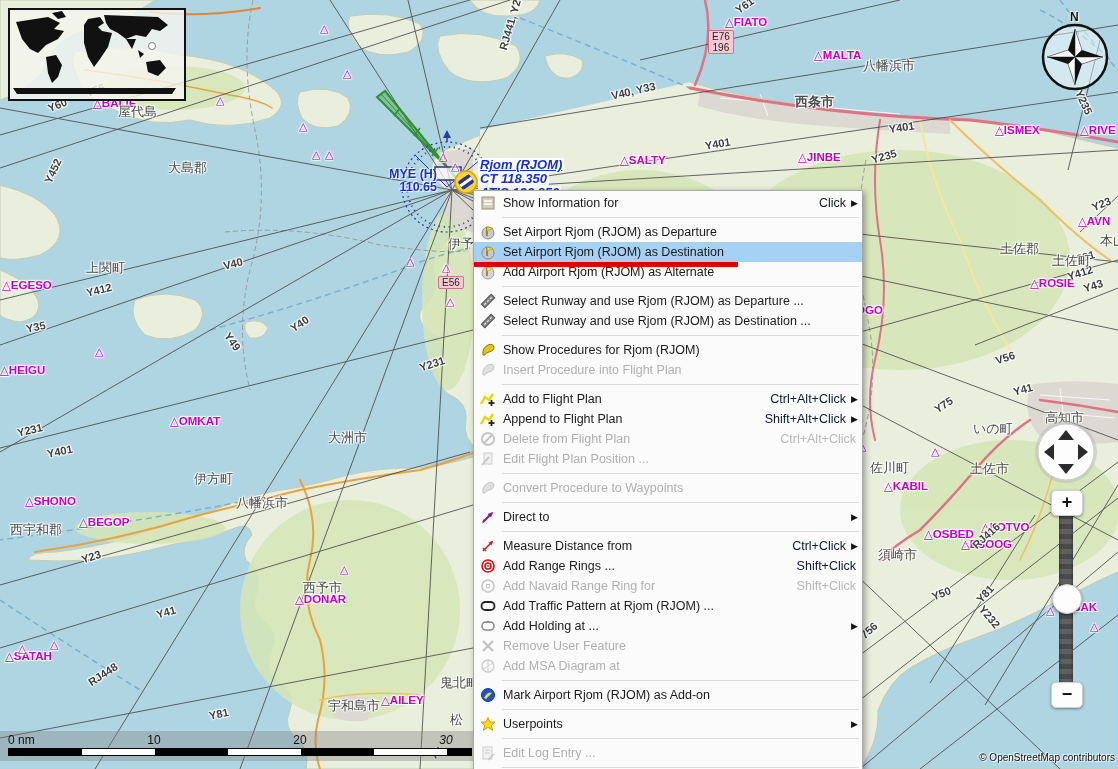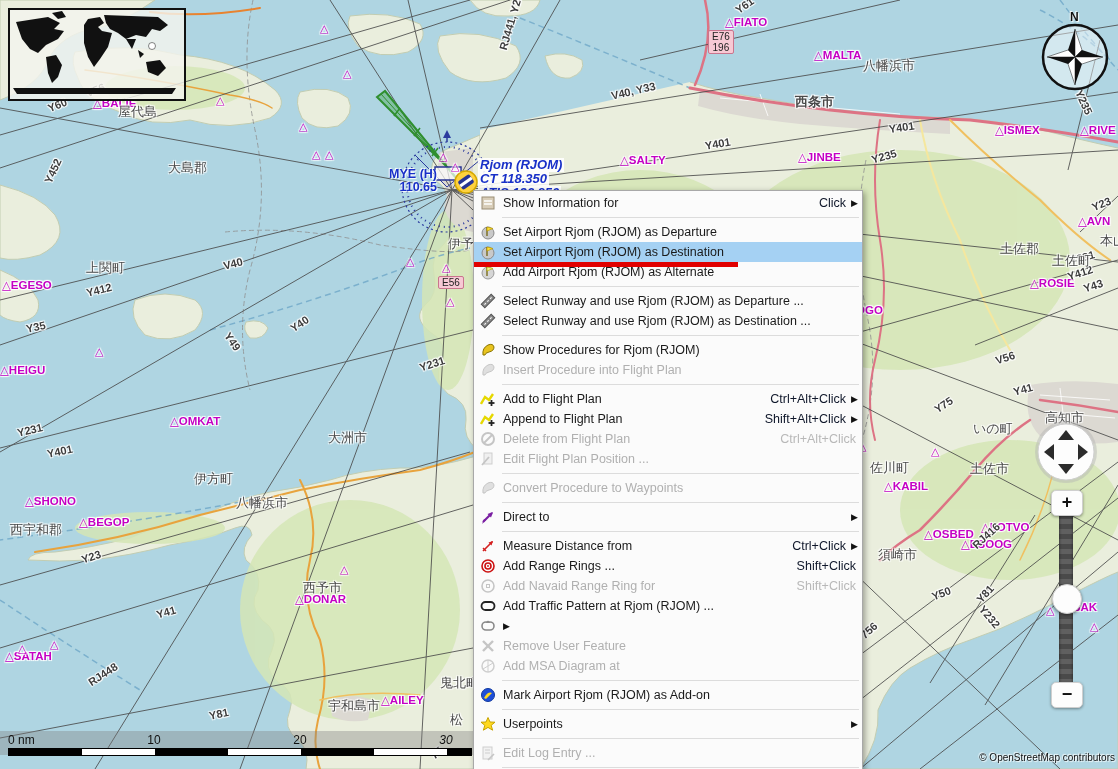--- a/index.html
+++ b/index.html
@@ -12,40 +12,40 @@
   .lbl-wp,.lbl-wpt{color:#c400c4;font-size:11.5px;font-weight:bold;}
   .lbl-tri{color:#c400c4;font-size:11px;font-weight:bold;}
   .lbl-aw{color:#3d3d3d;font-size:11px;font-weight:bold;}
   .lbl-city{color:#4a4a4a;font-size:13px;font-weight:500;}
   .lbl-badge{background:#f7c9d4;border:1px solid #c9758e;border-radius:2px;color:#222;
              font-size:10px;line-height:11px;padding:0 3px;text-align:center;text-shadow:none;white-space:pre-line;}
   
   .apt-box{position:absolute;left:478px;top:158px;color:#1830c8;font-size:13px;font-weight:bold;
            font-style:italic;line-height:13px;z-index:4;}
   .apt-box .row{background:rgba(255,255,255,.88);padding:0 2px 1px 2px;display:inline-block;}
-  .apt-name{}
+  .apt-name{text-decoration:underline;}
   .vor-lbl{position:absolute;color:#1830c8;font-weight:bold;font-size:12.5px;line-height:13px;
            text-align:right;z-index:3;text-shadow:1px 1px 1px #fff,-1px -1px 1px #fff;}
   
   .world-inset{position:absolute;left:8px;top:8px;width:174px;height:89px;
                background:rgba(244,244,238,.82);border:2px solid #111;z-index:5;}
   .compass{position:absolute;left:1040px;top:8px;width:72px;height:92px;z-index:5;}
   .compass .nlab{position:absolute;left:30px;top:2px;color:#111;font-size:12px;font-weight:bold;
                  text-shadow:1px 1px 1px #fff,-1px -1px 1px #fff;}
   .navpad{position:absolute;left:1032px;top:418px;width:68px;height:68px;z-index:5;}
   .zoomslider{position:absolute;left:1048px;top:490px;width:36px;height:220px;z-index:5;}
   .zs-btn{position:absolute;left:3px;width:30px;height:24px;background:#fdfdfd;border:1px solid #cfcfcf;
           border-radius:5px;box-shadow:0 1px 3px rgba(0,0,0,.4);font-size:18px;font-weight:bold;color:#111;
           text-align:center;line-height:22px;cursor:pointer;}
   .zs-track{position:absolute;left:11px;top:14px;width:14px;height:196px;background:#555;border-radius:7px;
             box-shadow:inset 0 0 3px #222;
             background-image:repeating-linear-gradient(180deg,#4a4a4a 0 5px,#606060 5px 10px);}
   .zs-handle{position:absolute;left:4px;top:94px;width:28px;height:28px;border-radius:50%;background:#fdfdfd;
              border:1px solid #cfcfcf;box-shadow:0 1px 3px rgba(0,0,0,.5);cursor:grab;}
-  .scalebar{position:absolute;left:0;top:731px;width:480px;height:24px;background:rgba(130,130,130,.38);z-index:4;}
+  .scalebar{position:absolute;left:0;top:731px;width:480px;height:30px;background:rgba(130,130,130,.38);z-index:4;}
   .scalebar .t{position:absolute;top:2px;font-size:12px;color:#111;transform:translateX(-50%);}
   .scalebar .t0{transform:none;}
   .scalebar .bar{position:absolute;left:8px;top:17px;width:462px;height:6px;border:1px solid #000;
                  background:repeating-linear-gradient(90deg,#000 0 73px,#fff 73px 146px);}
   .attribution{position:absolute;right:3px;top:752px;font-size:10px;color:#111;z-index:4;
                text-shadow:1px 1px 1px #fff,-1px -1px 1px #fff;}
   
   .cmenu{position:absolute;left:473px;top:190px;width:388px;height:600px;background:#fbfbfb;
          border:1px solid #a8a8a8;box-shadow:2px 2px 6px rgba(0,0,0,.35);z-index:10;padding-top:2px;
          font-size:12.5px;color:#1a1a1a;}
@@ -576,20 +576,21 @@
         </span>
         <span class="mlabel">Add Traffic Pattern at Rjom (RJOM) ...</span>
       </div>
       <div class="mrow">
         <span class="mi">
           <svg width="16" height="16" viewBox="0 0 16 16">
             <rect x="2" y="4" width="12" height="8" rx="4" fill="none" stroke="#8a8a8a" stroke-width="1.6"></rect>
             <polygon points="8,2.5 5.5,5 10.5,5" fill="#8a8a8a"></polygon>
           </svg>
         </span>
+        <span class="mlabel">Add Holding at  ...</span>
         <span class="marr">▶</span>
       </div>
       <div class="mrow disabled">
         <span class="mi">
           <svg width="16" height="16" viewBox="0 0 16 16">
             <line x1="3" y1="3" x2="13" y2="13" stroke="#9a9a9a" stroke-width="2.4"></line>
             <line x1="13" y1="3" x2="3" y2="13" stroke="#9a9a9a" stroke-width="2.4"></line>
           </svg>
         </span>
         <span class="mlabel">Remove User Feature</span>

